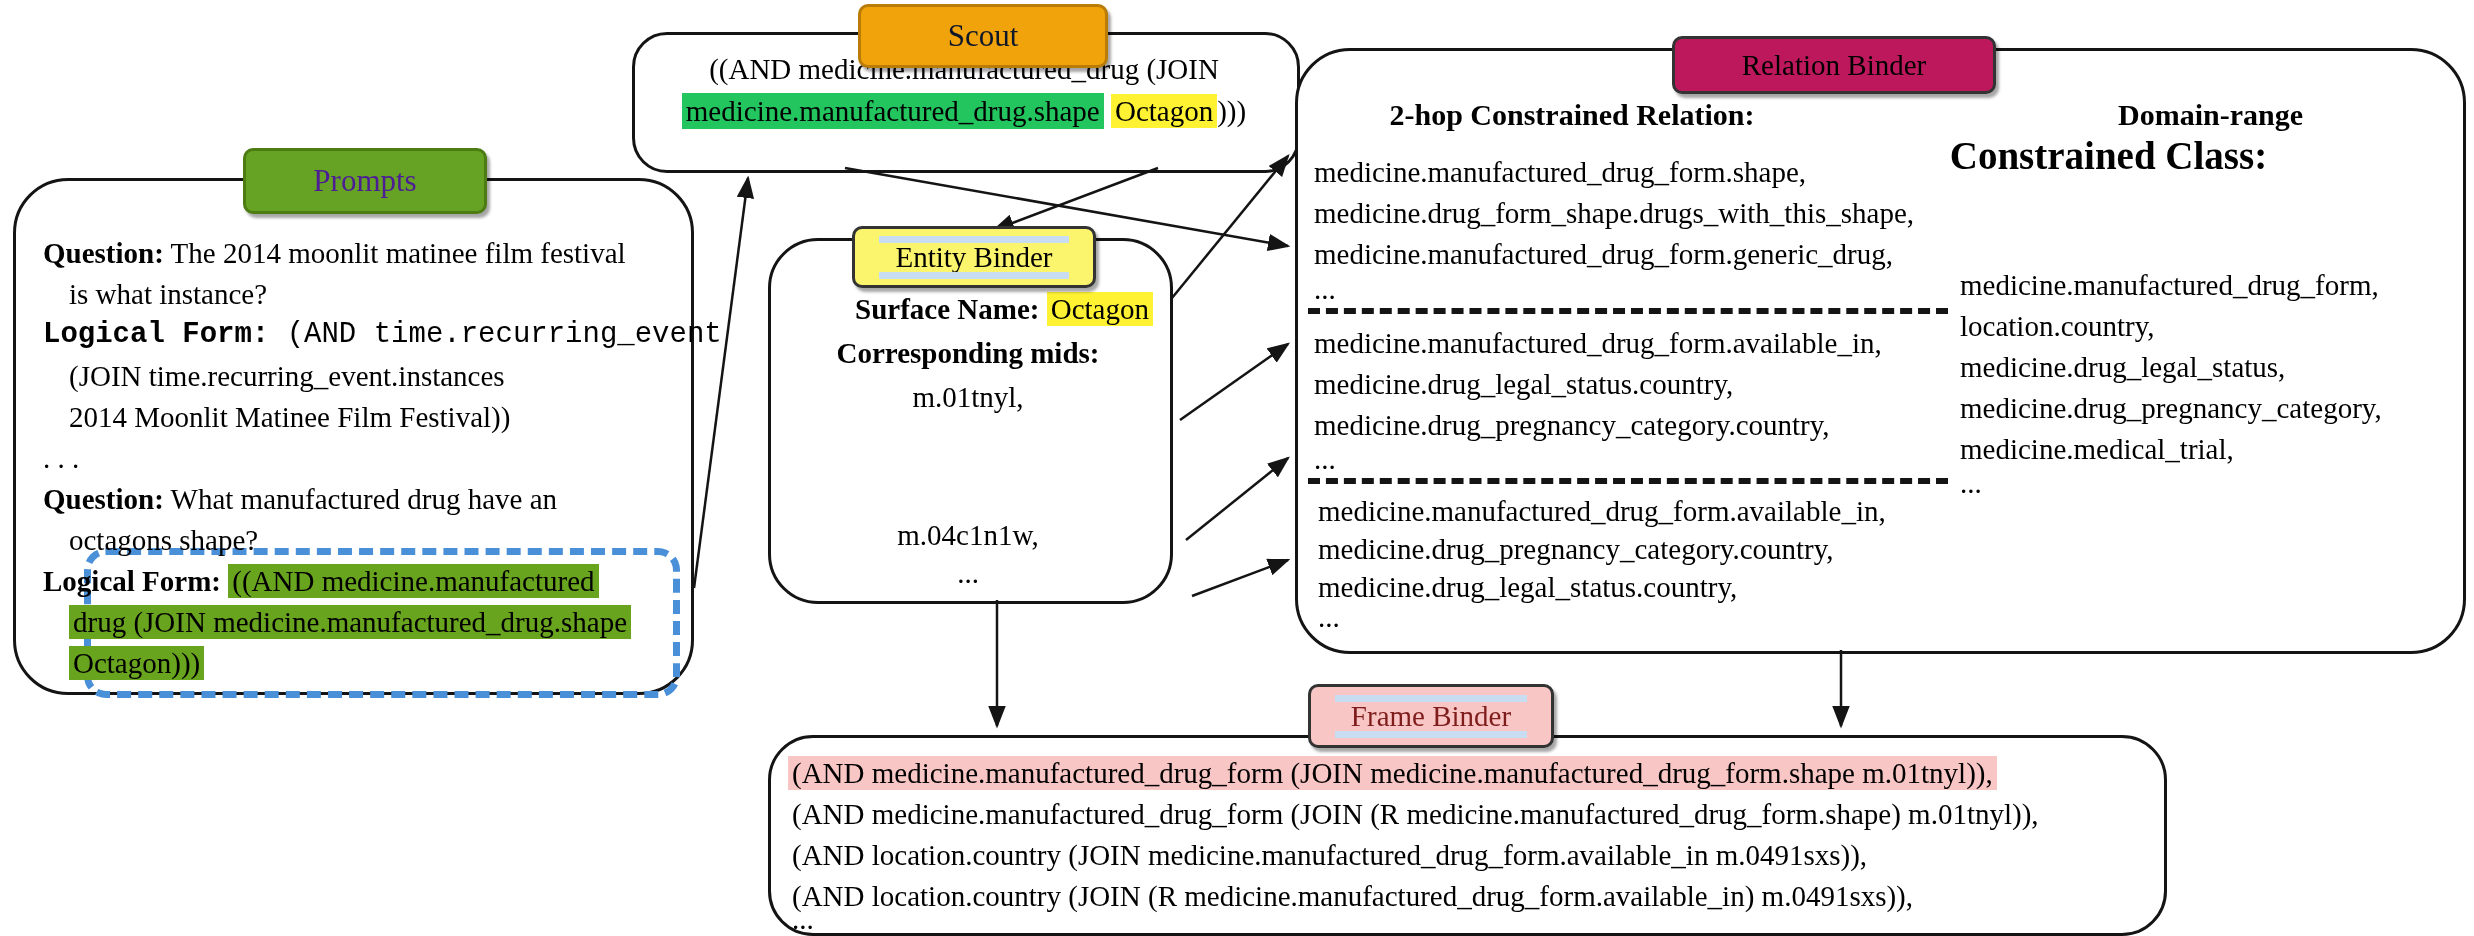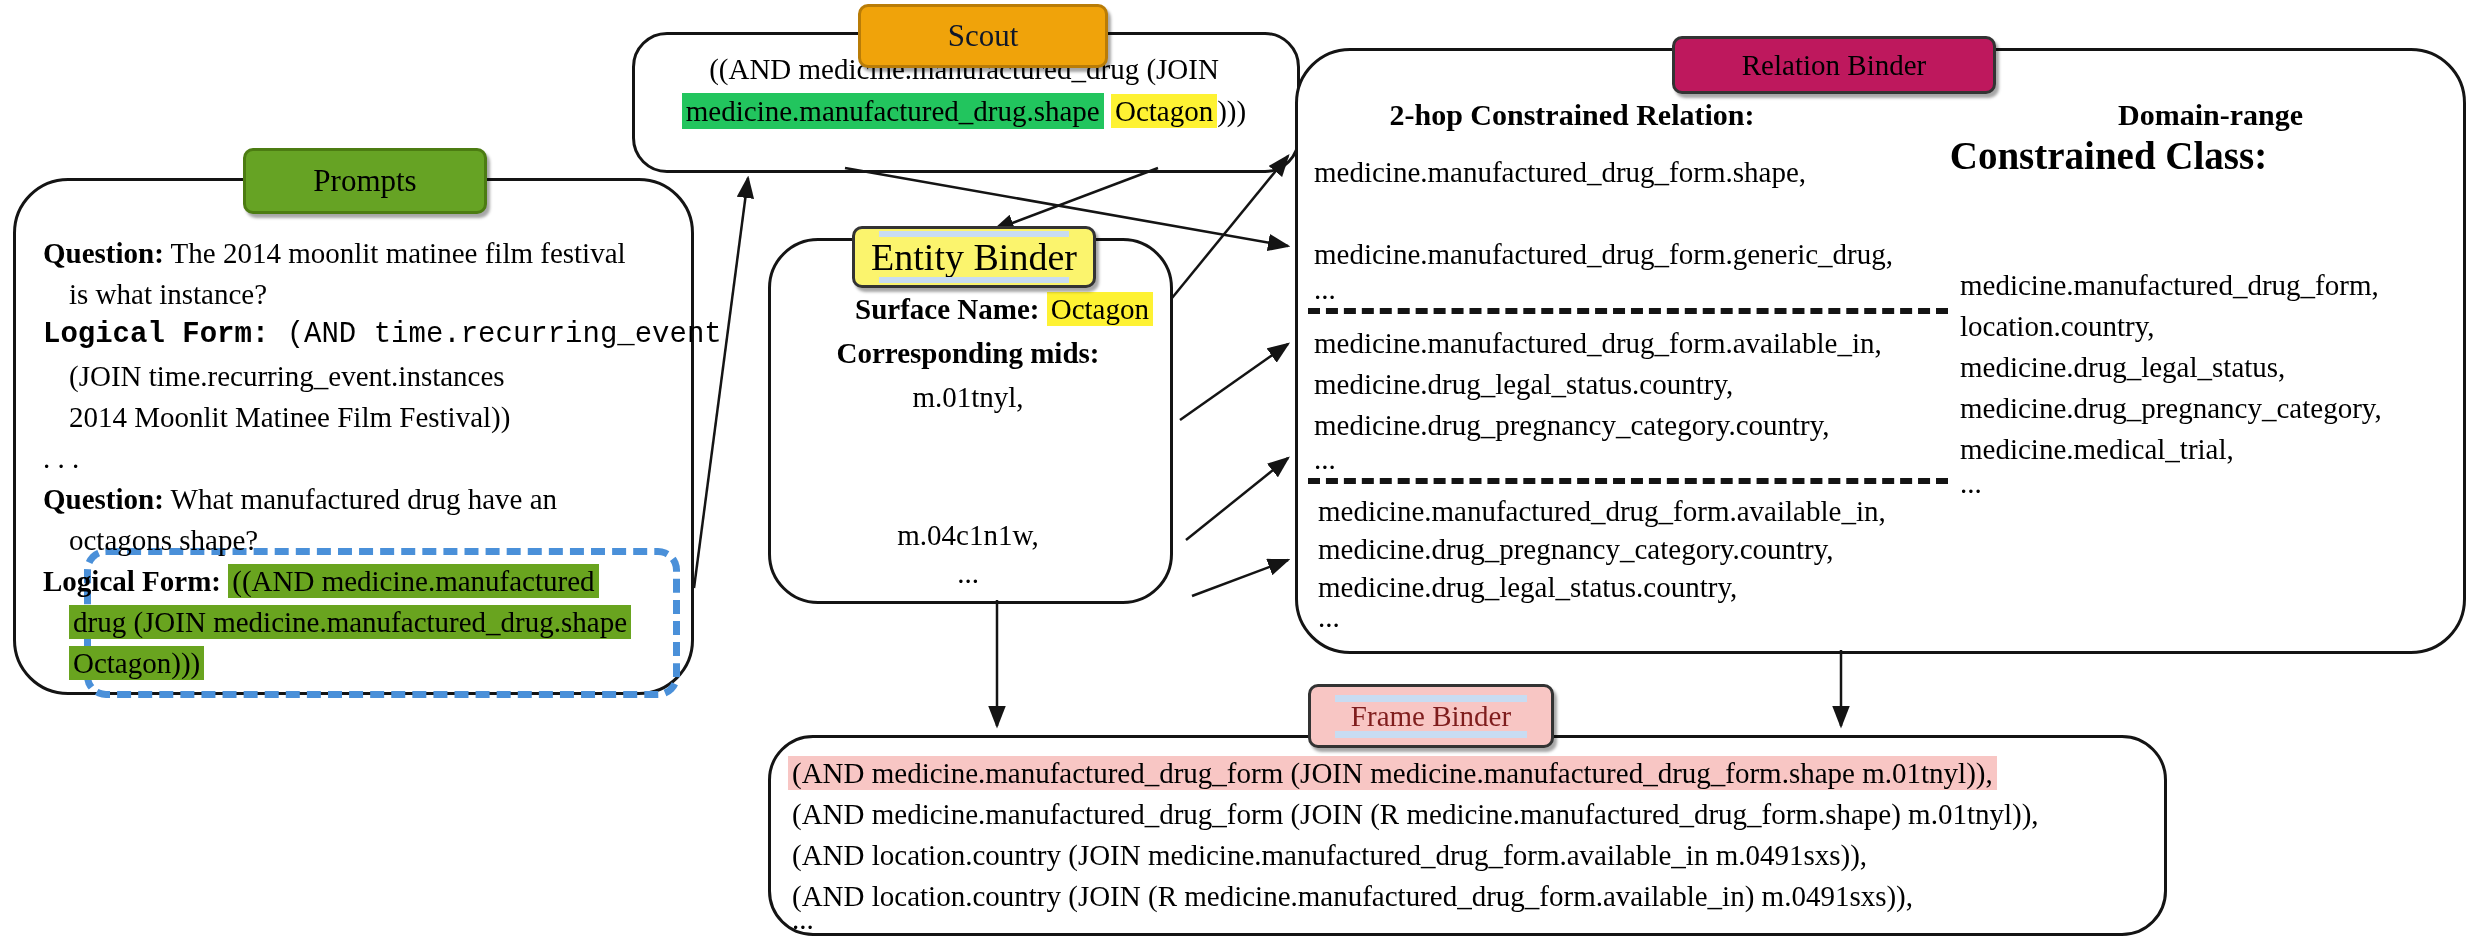--- a/index.html
+++ b/index.html
@@ -42,27 +42,27 @@
     <line x1="1158" y1="168" x2="994" y2="230" stroke="#141414" stroke-width="2.5" marker-end="url(#ah)"></line>
     <line x1="845" y1="168" x2="1288" y2="246" stroke="#141414" stroke-width="2.5" marker-end="url(#ah)"></line>
     <line x1="1172" y1="298" x2="1288" y2="156" stroke="#141414" stroke-width="2.5" marker-end="url(#ah)"></line>
     <line x1="1180" y1="420" x2="1288" y2="344" stroke="#141414" stroke-width="2.5" marker-end="url(#ah)"></line>
     <line x1="1186" y1="540" x2="1288" y2="458" stroke="#141414" stroke-width="2.5" marker-end="url(#ah)"></line>
     <line x1="1192" y1="596" x2="1288" y2="560" stroke="#141414" stroke-width="2.5" marker-end="url(#ah)"></line>
     <line x1="997" y1="600" x2="997" y2="726" stroke="#141414" stroke-width="2.5" marker-end="url(#ah)"></line>
     <line x1="1841" y1="650" x2="1841" y2="726" stroke="#141414" stroke-width="2.5" marker-end="url(#ah)"></line>
   </svg>
 
-  <div class="tab" style="left:243px;top:148px;width:238px;height:60px;background:#66a324;border-color:#4c7c12;color:#000000;">
+  <div class="tab" style="left:243px;top:148px;width:238px;height:60px;background:#66a324;border-color:#4c7c12;color:#4c1d95;">
     <span>Prompts</span>
   </div>
   <div class="tab" style="left:858px;top:4px;width:244px;height:58px;background:#f0a30a;border-color:#b97c07;color:#0f172a;">
     <span>Scout</span>
   </div>
-  <div class="tab" style="left:852px;top:226px;width:238px;height:56px;background:#fbf46d;border-color:#333;color:#000;font-size:38px;">
+  <div class="tab" style="left:852px;top:226px;width:238px;height:56px;background:#fbf46d;border-color:#333;color:#000;font-size:29px;">
     <span class="bar"></span>
     <span style="margin:-4px 0;">Entity Binder</span>
     <span class="bar"></span>
   </div>
   <div class="tab" style="left:1672px;top:36px;width:318px;height:52px;background:#be185d;border-color:#333;color:#000;font-size:29px;">
     <span>Relation Binder</span>
   </div>
   <div class="tab" style="left:1308px;top:684px;width:240px;height:58px;background:#f8c6c4;border-color:#333;color:#7f1d1d;font-size:29px;justify-content:center;">
     <span class="bar"></span>
     <span style="margin:-4px 0;">Frame Binder</span>
@@ -102,20 +102,21 @@
   <div class="t ctr" style="left:772px;top:292px;width:392px;padding-left:36px;">
     <span class="b">Surface Name: </span><span class="hl-yellow">Octagon</span>
   </div>
   <div class="t ctr b" style="left:772px;top:336px;width:392px;">Corresponding mids:</div>
   <div class="t ctr" style="left:772px;top:380px;width:392px;">m.01tnyl,</div>
   <div class="t ctr" style="left:772px;top:518px;width:392px;">m.04c1n1w,</div>
   <div class="t ctr" style="left:772px;top:556px;width:392px;">...</div>
 
   <div class="t ctr b" style="left:1312px;top:98px;width:520px;font-size:30px;">2-hop Constrained Relation:</div>
   <div class="t" style="left:1314px;top:155px;">medicine.manufactured_drug_form.shape,</div>
+  <div class="t" style="left:1314px;top:196px;">medicine.drug_form_shape.drugs_with_this_shape,</div>
   <div class="t" style="left:1314px;top:237px;">medicine.manufactured_drug_form.generic_drug,</div>
   <div class="t" style="left:1314px;top:272px;">...</div>
   <div class="dashline" style="left:1308px;top:308px;width:640px;"></div>
   <div class="t" style="left:1314px;top:326px;">medicine.manufactured_drug_form.available_in,</div>
   <div class="t" style="left:1314px;top:367px;">medicine.drug_legal_status.country,</div>
   <div class="t" style="left:1314px;top:408px;">medicine.drug_pregnancy_category.country,</div>
   <div class="t" style="left:1314px;top:442px;">...</div>
   <div class="dashline" style="left:1308px;top:478px;width:640px;"></div>
   <div class="t" style="left:1318px;top:494px;">medicine.manufactured_drug_form.available_in,</div>
   <div class="t" style="left:1318px;top:532px;">medicine.drug_pregnancy_category.country,</div>

